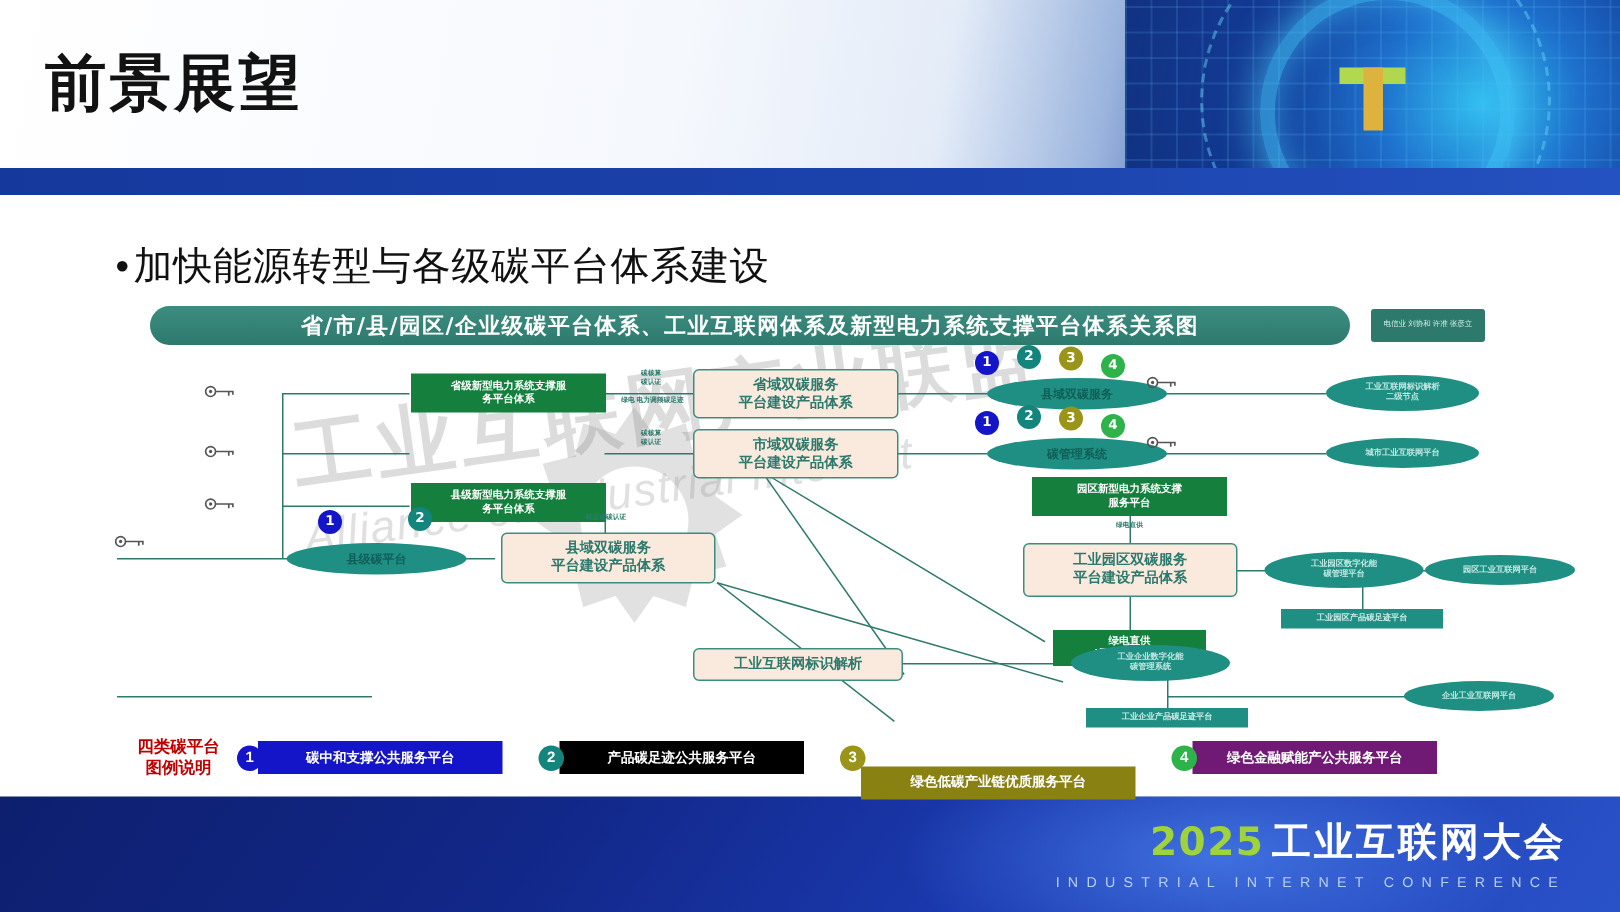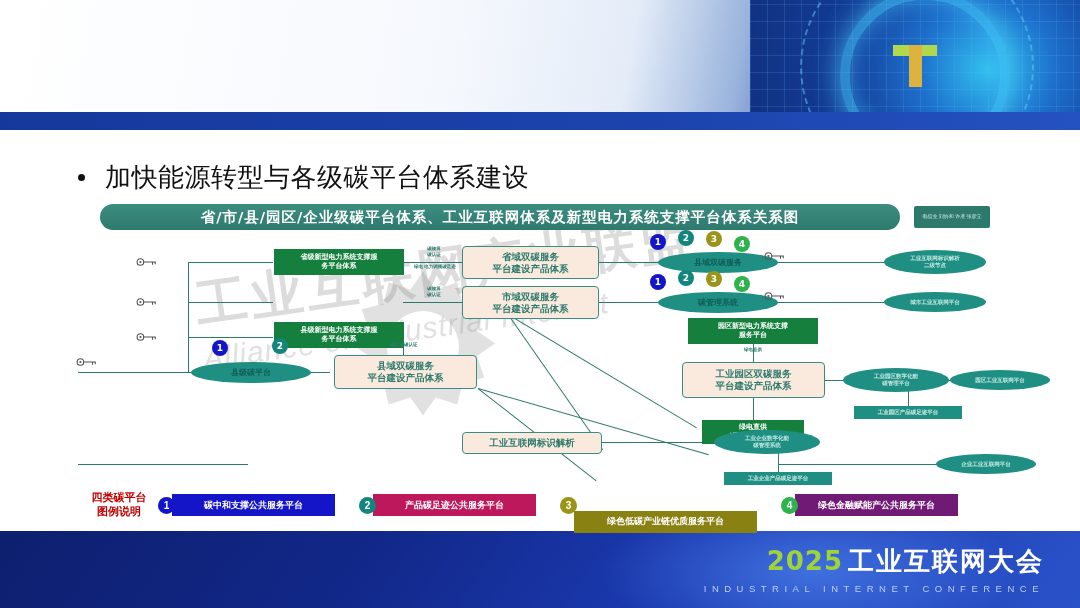--- a/index.html
+++ b/index.html
@@ -52,21 +52,21 @@
     background: linear-gradient(90deg, #15389c 0%, #1c43ad 60%, #2452c0 100%);
   }
   #slide-title {
     position: absolute; left: 30px; top: 28px;
     font-size: 41px; font-weight: bold; letter-spacing: 2px;
     color: #121212; z-index: 4;
     font-family: "DejaVu Sans", sans-serif;
   }
 
   
-  #bullet-row { position:absolute; left:78px; top:160px; display:flex; align-items:center; gap:20px;justify-content:center; }
+  #bullet-row { position:absolute; left:78px; top:160px; display:flex; align-items:center; gap:4px;justify-content:center; }
   #bullet-dot { width:7px; height:7px; border-radius:50%; background:#111; }
   #bullet-text { font-size:26px; color:#111; font-family:"DejaVu Sans", sans-serif; letter-spacing:.5px; }
 
   
   #diagram {
     position: absolute; left: 78px; top: 202px; width: 925px; height: 330px;
   }
   #watermark {
     position:absolute; left:120px; top:20px; width:700px; height:150px;
     pointer-events:none; z-index:2; opacity:.30;
@@ -126,21 +126,21 @@
   #legend { position:absolute; left:80px; top:487px; width:920px; height:36px; z-index:7;
             display:flex; align-items:center; }
   #legend-title { width:78px; color:#c00000; font-size:11px; font-weight:bold; line-height:1.3;
                   text-align:center; font-family:"DejaVu Sans", sans-serif; }
   .legend-item { display:flex; align-items:center; }
   .legend-num { width:17px; height:17px; border-radius:50%; color:#fff; font-size:10px; font-weight:bold;
                 display:flex; align-items:center; justify-content:center; margin-right:-3px; z-index:2; }
   .legend-bar { height:22px; display:flex; align-items:center; justify-content:center;
                 color:#ffffff; font-size:9px; font-weight:bold; font-family:"DejaVu Sans", sans-serif; }
   .lb1 { background:#1414c8; width:163px; }
-  .lb2 { background:#be185d; width:163px; }
+  .lb2 { background:#000000; width:163px; }
   .lb3 { background:#8a8113; width:183px;margin-top:33px; }
   .lb4 { background:#701a75; width:163px; }
   .sp { width:24px; }
 
   
   #footer-bar { position:absolute; left:0; top:531px; width:1080px; height:77px;
                 background: linear-gradient(125deg, #0d1f6e 0%, #12288a 35%, #1b3ab0 62%, #2a52c8 100%);
                 overflow:hidden; }
   #footer-glow { position:absolute; right:60px; top:-40px; width:420px; height:160px;
                  background: radial-gradient(ellipse at center, rgba(90,150,255,.55) 0%, rgba(20,50,150,0) 70%); }
@@ -155,20 +155,21 @@
 
 <div id="top-banner">
   <div id="banner-tech">
     <div id="banner-grid"></div>
     <div id="banner-logo-t">
       <div class="tbar"></div>
         <div class="tstem"></div>
     </div>
   </div>
   <div id="banner-bottom-bar"></div>
+  <div id="slide-title">前景展望</div>
 </div>
 
 <div id="bullet-row">
   <span id="bullet-dot"></span>
   <span id="bullet-text">加快能源转型与各级碳平台体系建设</span>
 </div>
 
 <div id="diagram">
 
   <div id="gearmark">

